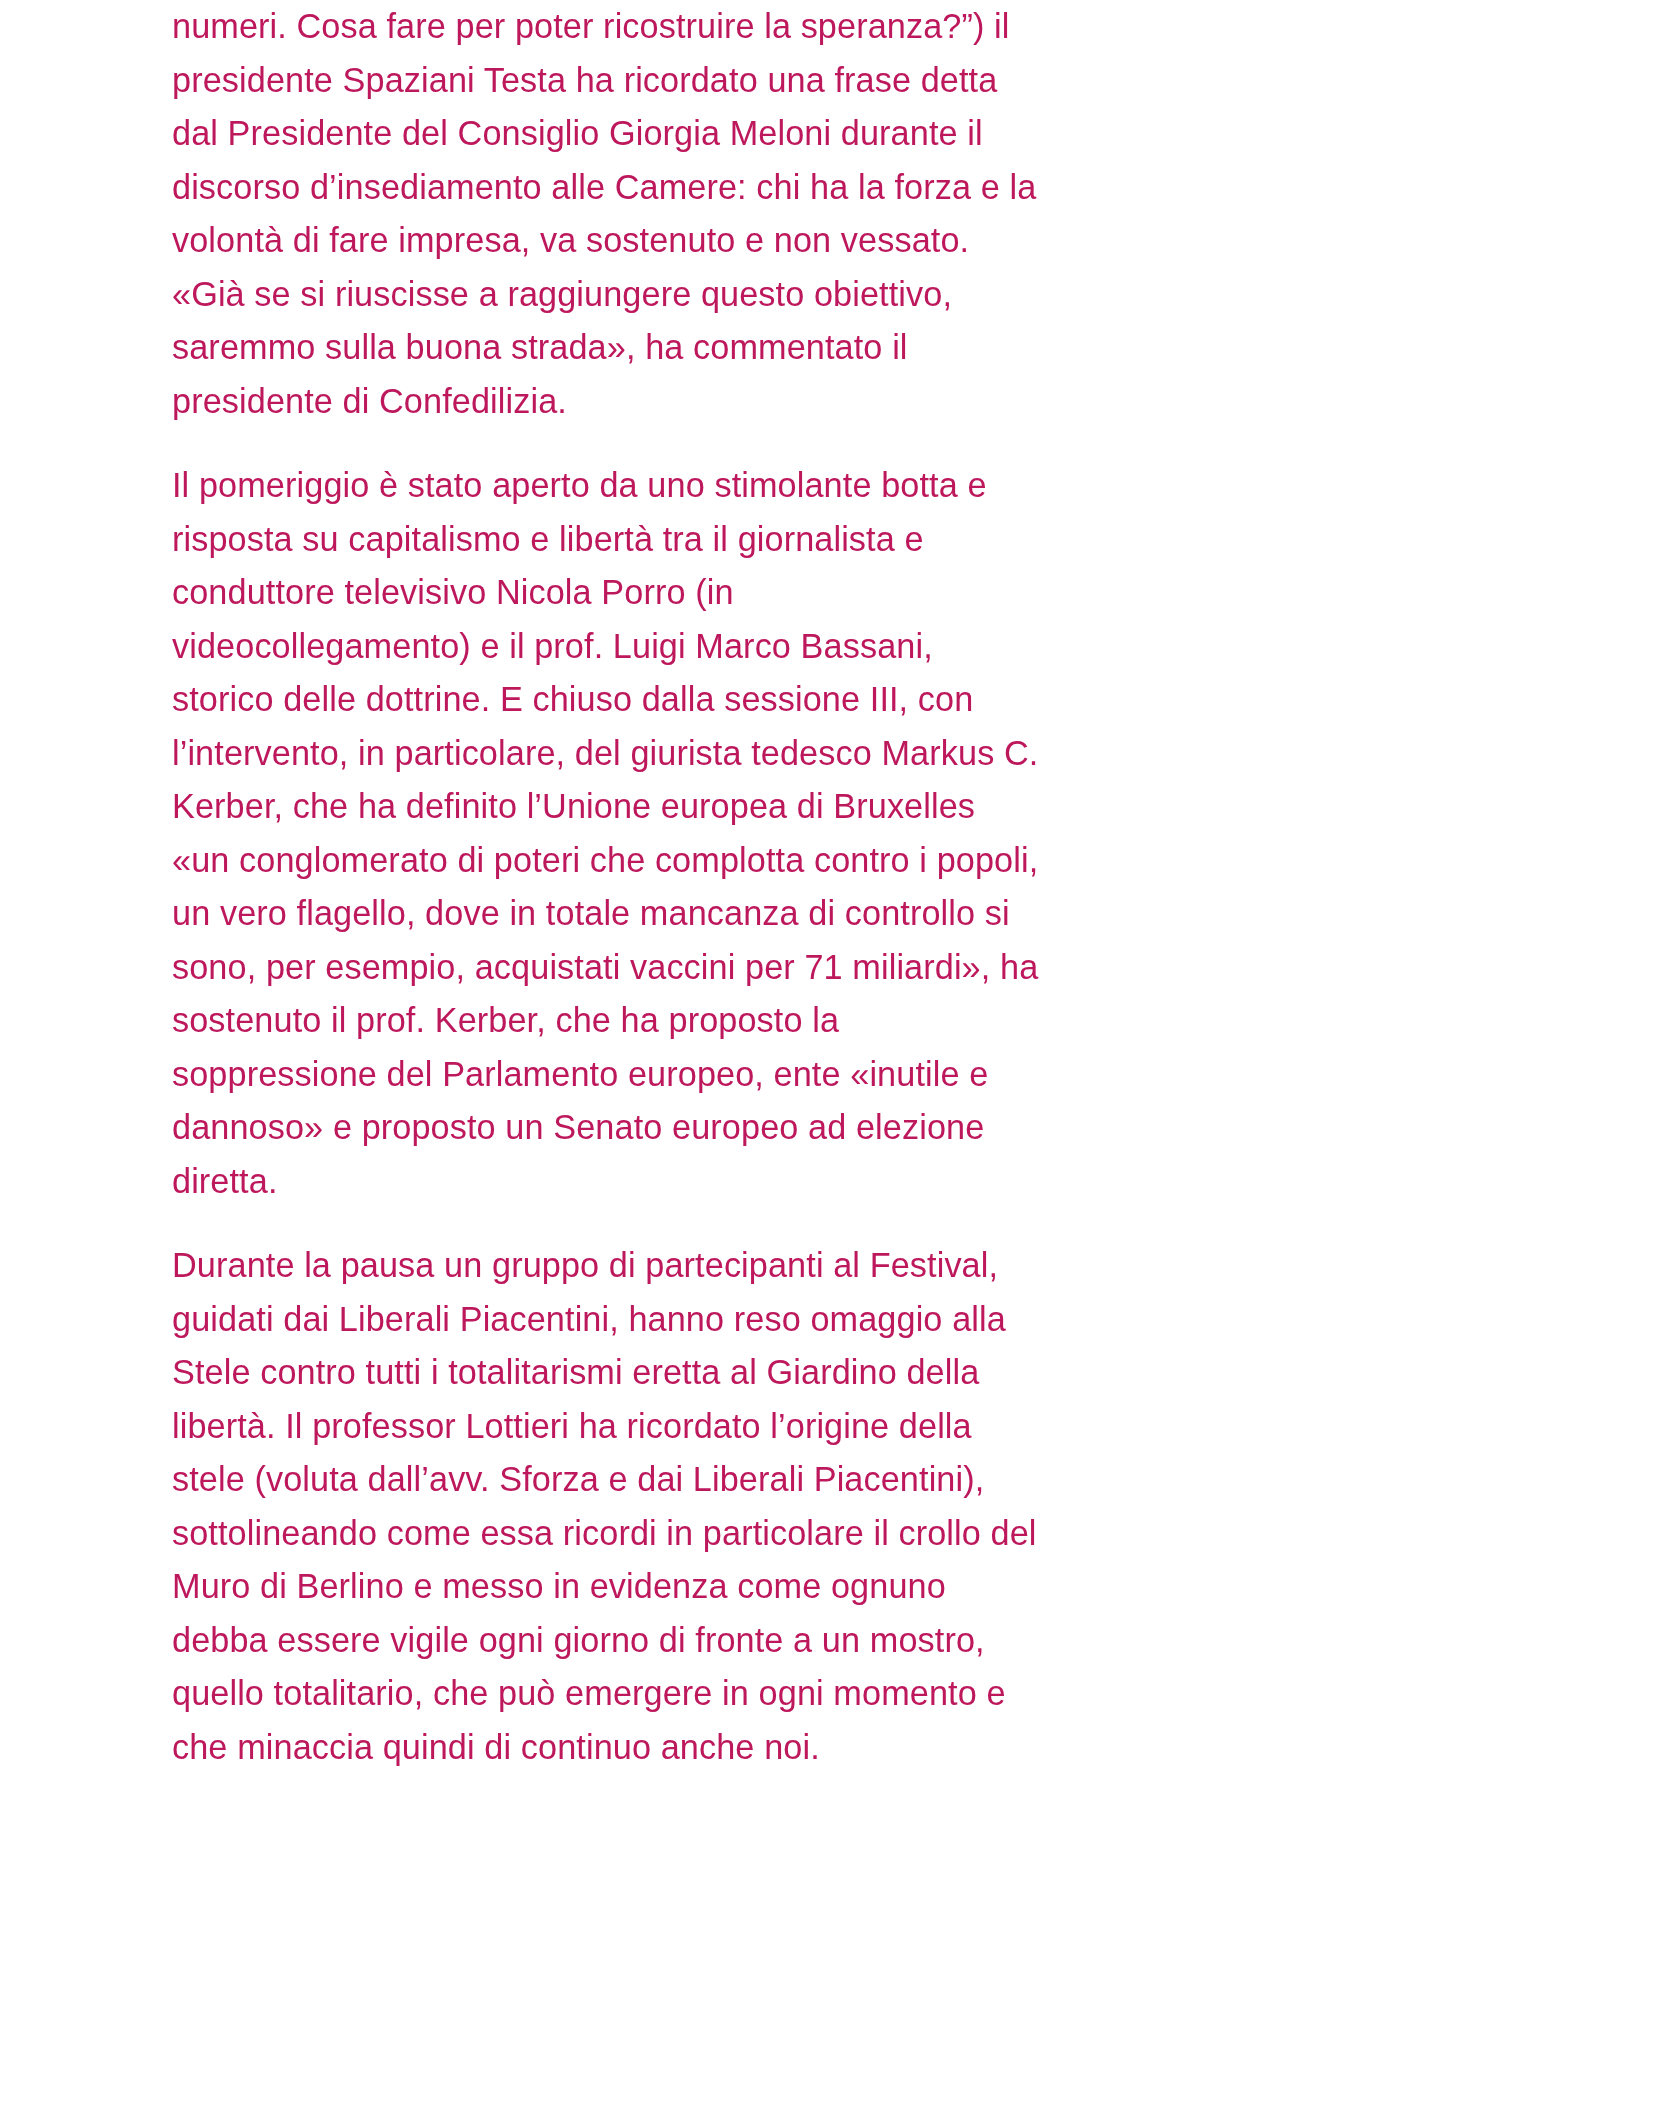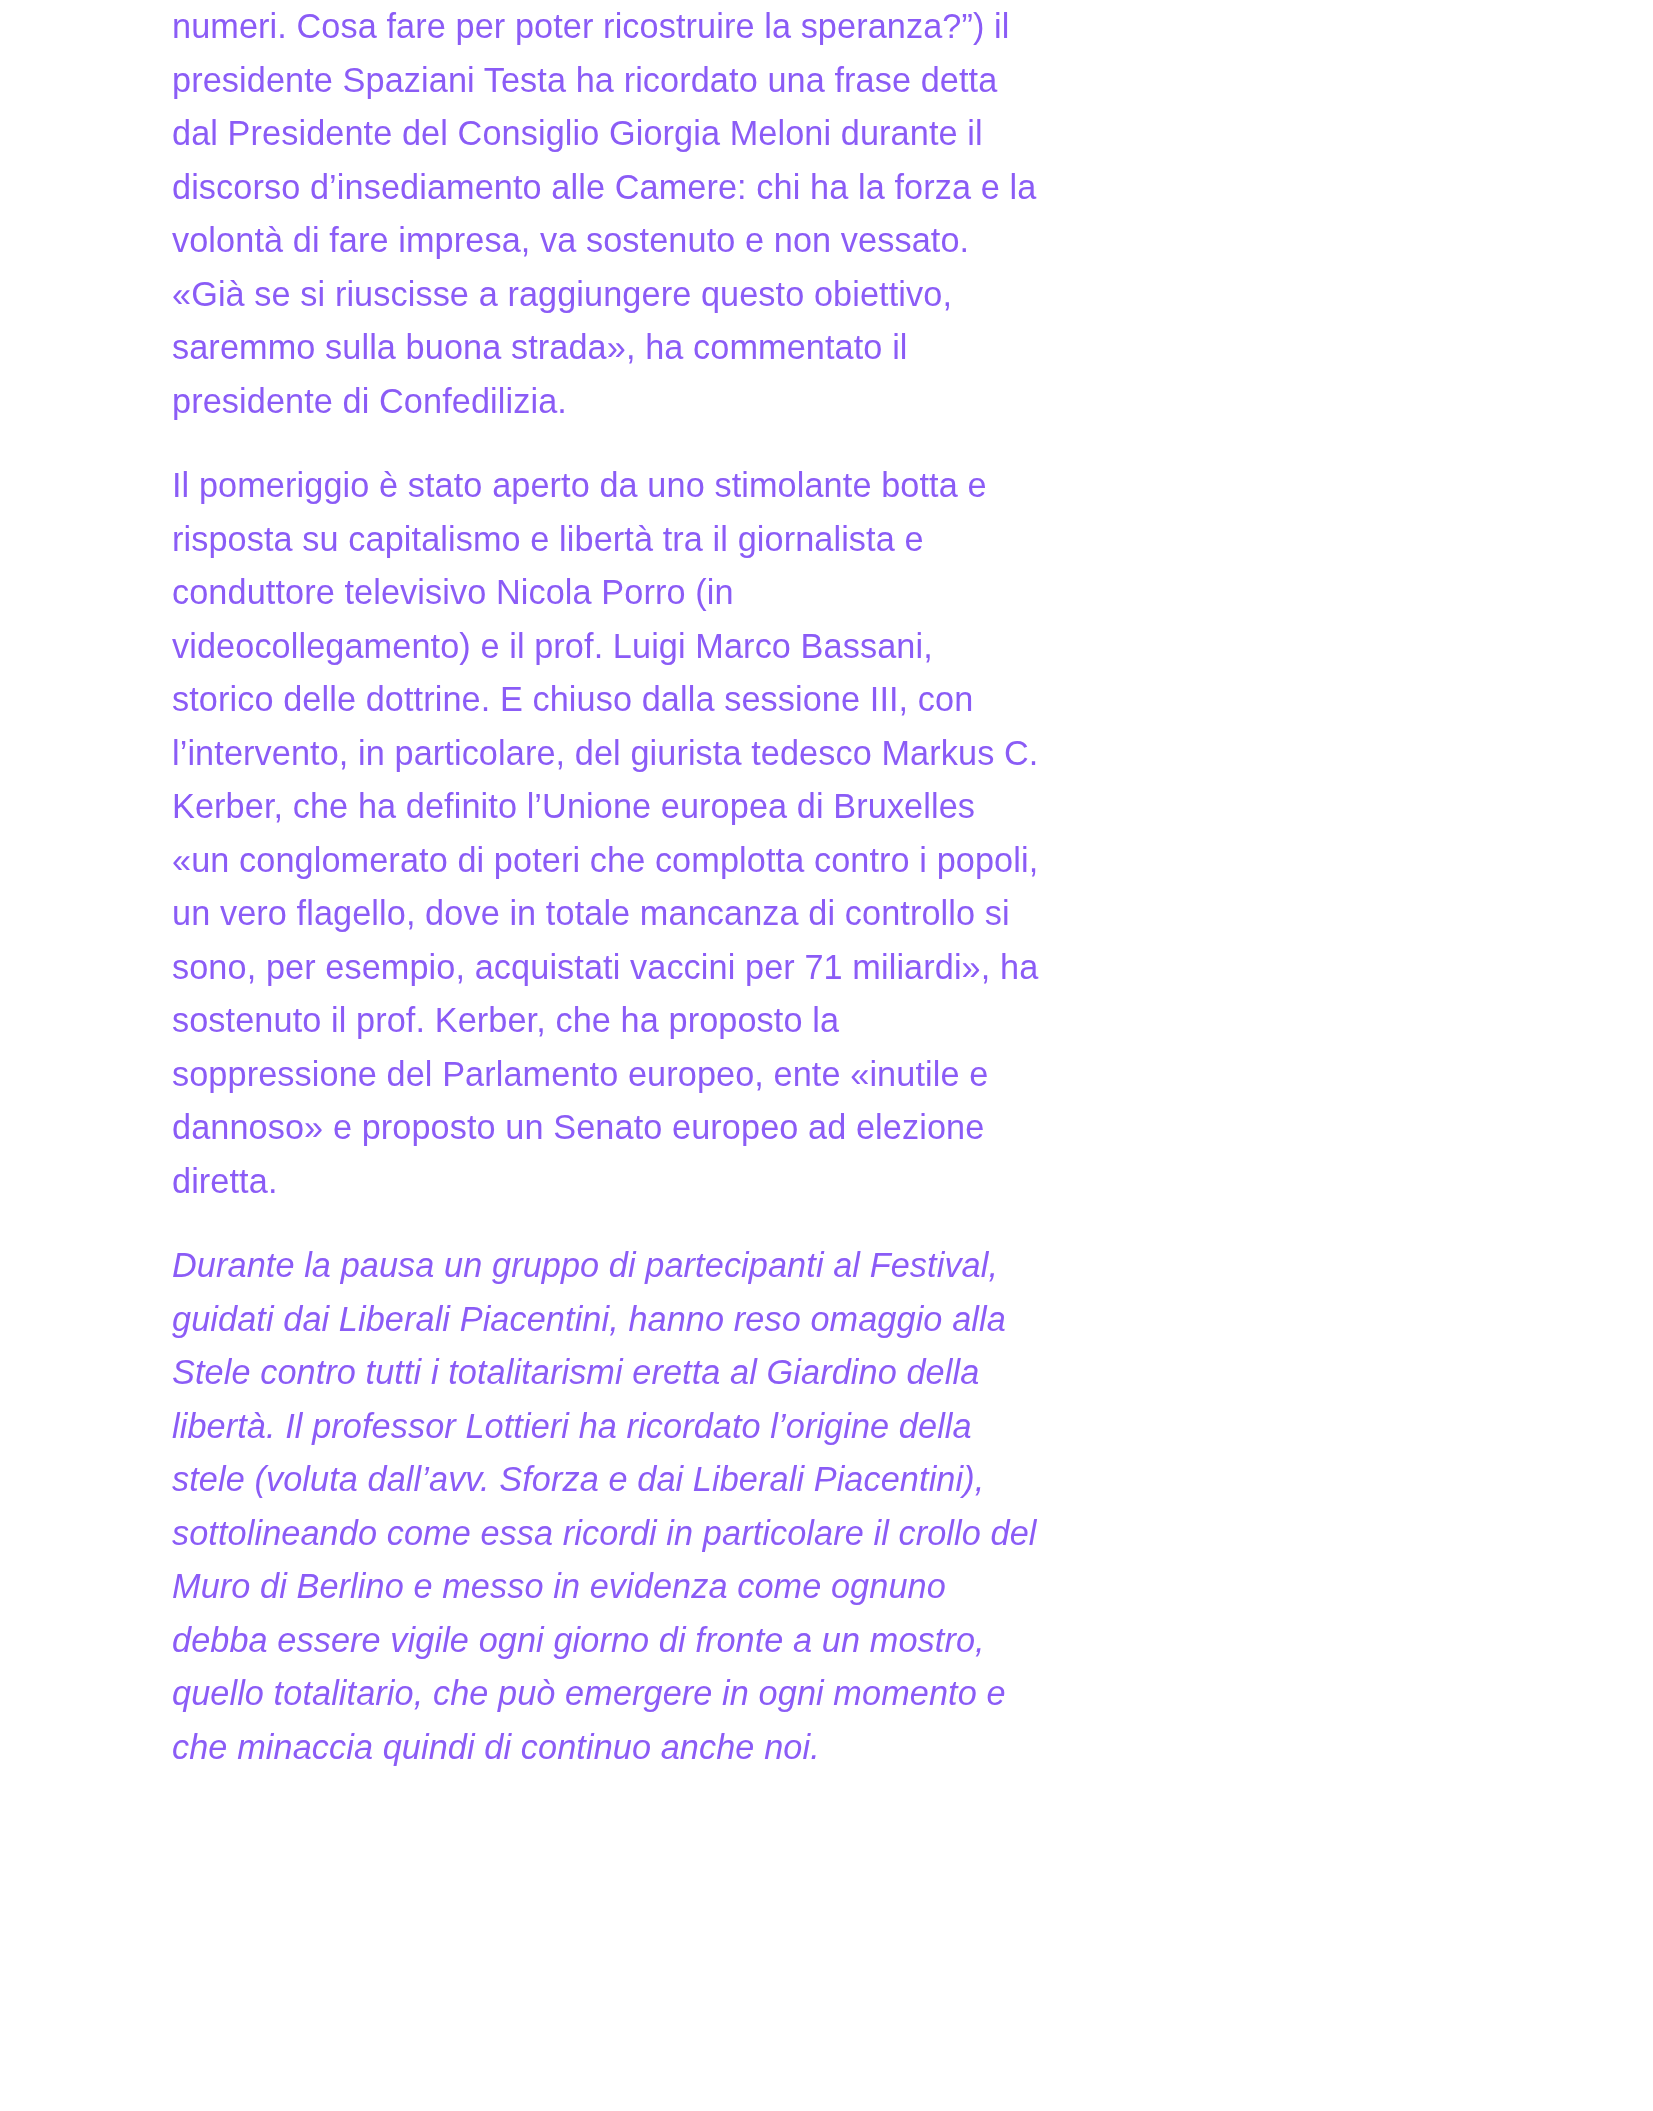--- a/index.html
+++ b/index.html
@@ -30,23 +30,23 @@
   }
   .para {
     font-size: 35.5px;
     line-height: 53.5px;
     letter-spacing: 0.1px;
     margin: 0 0 31px 0;
     text-align: left;
     word-spacing: 0px;
     font-stretch: condensed;
     transform-origin: left top;
-    color: #8b5cf6;
+    color: #be185d;
   }
-  .para:last-child { margin-bottom: 7px; font-style: italic; }
+  .para:last-child { margin-bottom: 7px; }
   
   .para .inner {
     display: block;
     transform: scaleX(0.965);
     transform-origin: left top;
   }
 </style>
 </head>
 <body>
 

